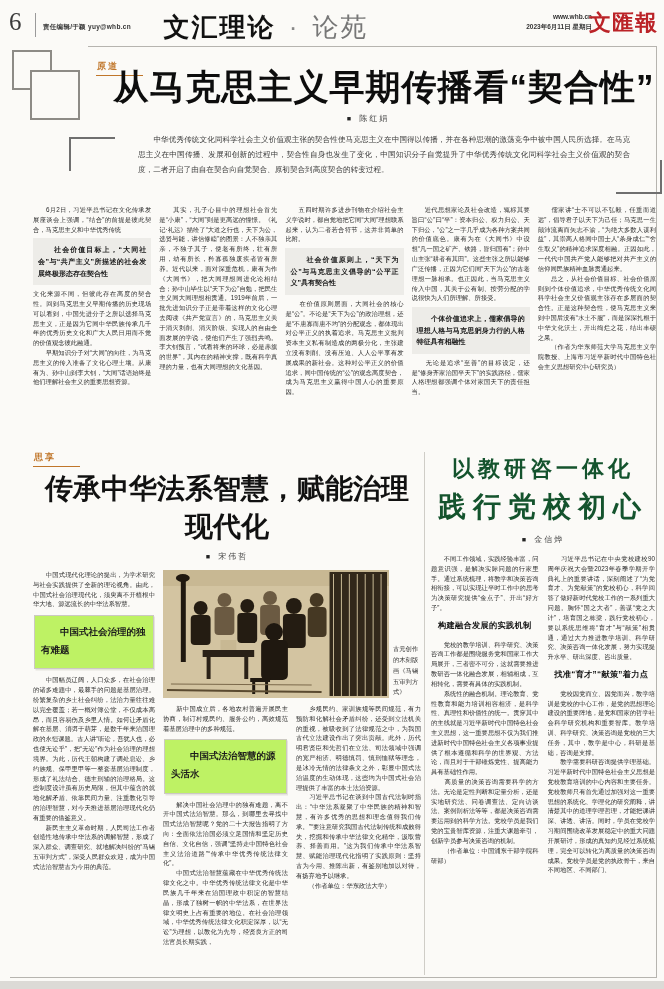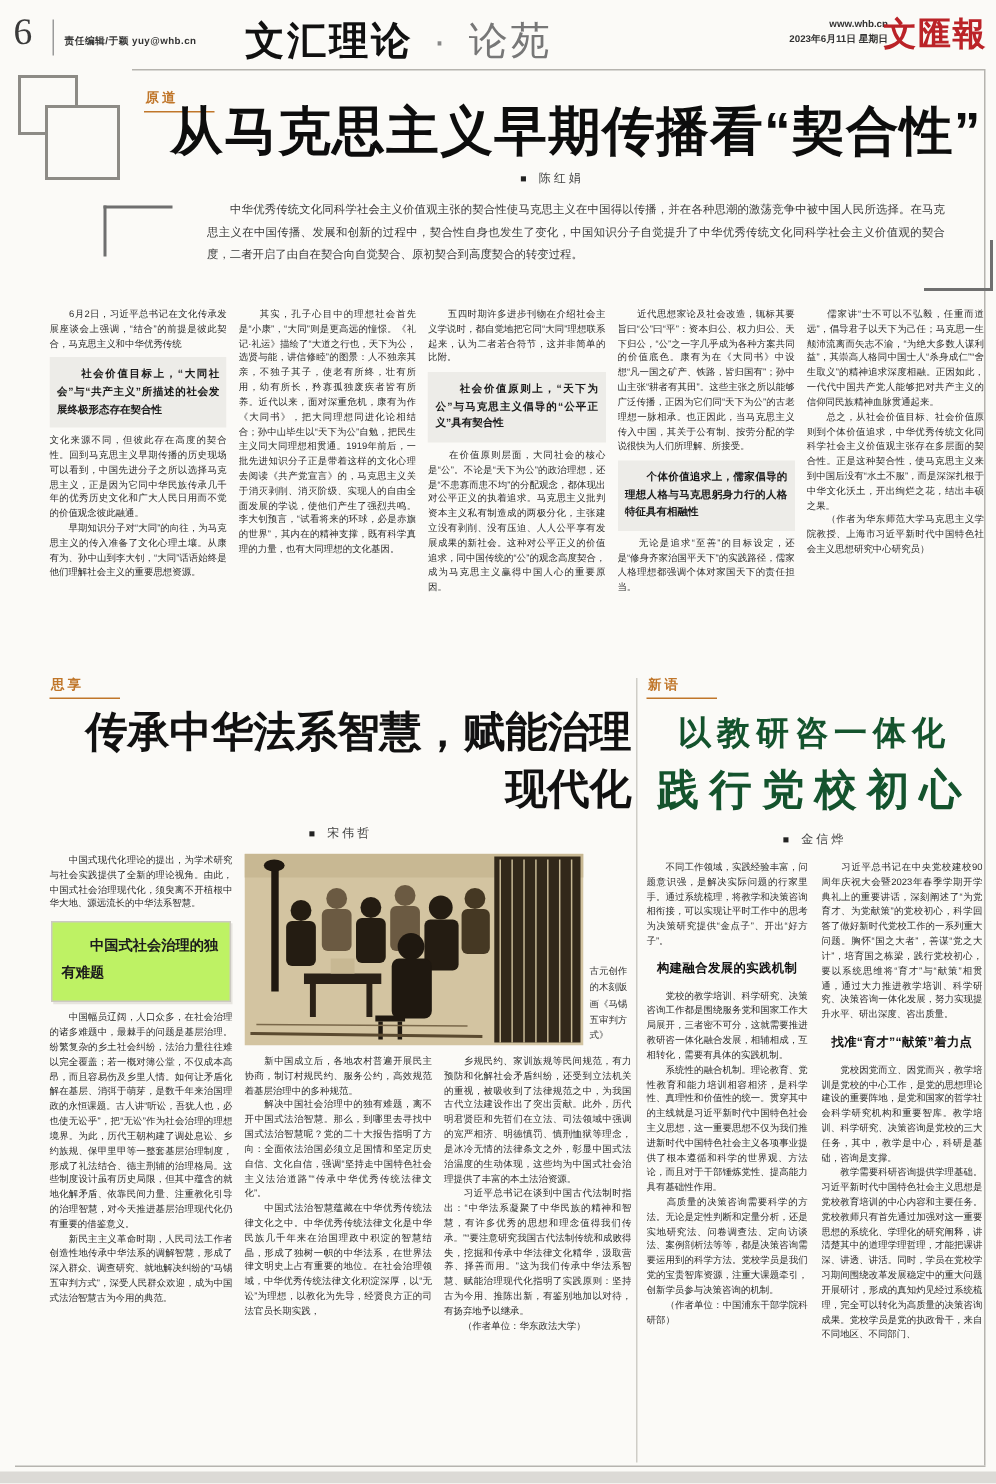--- a/index.html
+++ b/index.html
@@ -44,21 +44,21 @@
   .mark-br{position:absolute;left:616px;top:160px;width:44px;height:32px;border-right:2px solid #6f6f6f;border-bottom:2px solid #6f6f6f;}
   .a1-body{position:absolute;left:33px;top:205px;width:623px;height:233px;display:flex;gap:8px;overflow:hidden;}
   .ncol{flex:1;font-size:6.3px;line-height:1.56;text-align:justify;color:#2c2c2c;overflow:hidden;}
   .ncol .txt{white-space:pre-wrap;}
   .hibox{background:#edecE8;padding:6px 5px;margin:4px 0;font-weight:bold;font-size:7px;
     line-height:1.65;color:#191919;text-align:justify;white-space:pre-wrap;}
   
   .v-div{position:absolute;left:424px;top:452px;width:1px;height:523px;background:#cfcdc7;}
   
   .article2{position:absolute;left:33px;top:446px;width:388px;}
-  .a2-title{margin-top:3px;text-align:right;font-family:Liberation Mono, monospace;
+  .a2-title{margin-top:3px;text-align:center;font-family:Liberation Mono, monospace;
     font-size:28px;font-weight:900;color:#111;letter-spacing:0px;}
   .a2-author{margin-top:5px;}
   .a2-body{display:flex;gap:8px;height:452px;overflow:hidden;margin-top:8px;}
   .a2c1{width:122px;flex:none;}
   .a2right{flex:1;display:flex;flex-direction:column;min-width:0;}
   .fig-row{display:flex;height:128px;margin-bottom:6px;flex:none;}
   .fig-row svg{flex:1;height:128px;display:block;}
   .fig-cap{width:28px;flex:none;padding-left:4px;display:flex;align-items:flex-end;
     font-family:"Liberation Serif",serif;font-size:6.3px;line-height:1.7;color:#333;}
   .a2cols{display:flex;gap:8px;flex:1;overflow:hidden;}
@@ -200,37 +200,35 @@
           <line x1="4" y1="120" x2="160" y2="122" stroke="#5a4a30" stroke-width="2"></line>
           <line x1="8" y1="114" x2="150" y2="115" stroke="#7a684a" stroke-width="1"></line>
         </svg>
         <div class="fig-cap">
           <span>古元创作的木刻版画《马锡五审判方式》</span>
         </div>
       </div>
       <div class="a2cols">
         <div class="ncol">
           <div class="txt">　　新中国成立后，各地农村普遍开展民主协商，制订村规民约、服务公约，高效规范着基层治理中的多种规范。</div>
+          <div class="subbox">　　中国式法治智慧的源头活水</div>
           <div class="txt">　　解决中国社会治理中的独有难题，离不开中国式法治智慧。那么，到哪里去寻找中国式法治智慧呢？党的二十大报告指明了方向：全面依法治国必须立足国情和坚定历史自信、文化自信，强调“坚持走中国特色社会主义法治道路”“传承中华优秀传统法律文化”。
 　　中国式法治智慧蕴藏在中华优秀传统法律文化之中。中华优秀传统法律文化是中华民族几千年来在治国理政中积淀的智慧结晶，形成了独树一帜的中华法系，在世界法律文明史上占有重要的地位。在社会治理领域，中华优秀传统法律文化积淀深厚，以“无讼”为理想，以教化为先导，经贤良方正的司法官员长期实践，</div>
         </div>
         <div class="ncol">
           <div class="txt">　　乡规民约、家训族规等民间规范，有力预防和化解社会矛盾纠纷，还受到立法机关的重视，被吸收到了法律规范之中，为我国古代立法建设作出了突出贡献。此外，历代明君贤臣和先哲们在立法、司法领域中强调的宽严相济、明德慎罚、慎刑恤狱等理念，是冰冷无情的法律条文之外，彰显中国式法治温度的生动体现，这些均为中国式社会治理提供了丰富的本土法治资源。</div>
           <div class="txt">　　习近平总书记在谈到中国古代法制时指出：“中华法系凝聚了中华民族的精神和智慧，有许多优秀的思想和理念值得我们传承。”“要注意研究我国古代法制传统和成败得失，挖掘和传承中华法律文化精华，汲取营养、择善而用。”这为我们传承中华法系智慧、赋能治理现代化指明了实践原则：坚持古为今用、推陈出新，有鉴别地加以对待，有扬弃地予以继承。
 　　（作者单位：华东政法大学）</div>
         </div>
       </div>
     </div>
   </div>
 </div>
 
 <div class="article3">
-  <div>
-    <span class="sec-label">新语</span>
-  </div>
   <div class="a3-title">
     <div class="a3-t1">以教研咨一体化</div>
     <div class="a3-t2">践行党校初心</div>
   </div>
   <div class="a3-author author-row">
     <span class="sq">■</span>
     <span>金信烨</span>
   </div>
   <div class="a3-body">
     <div class="ncol">

